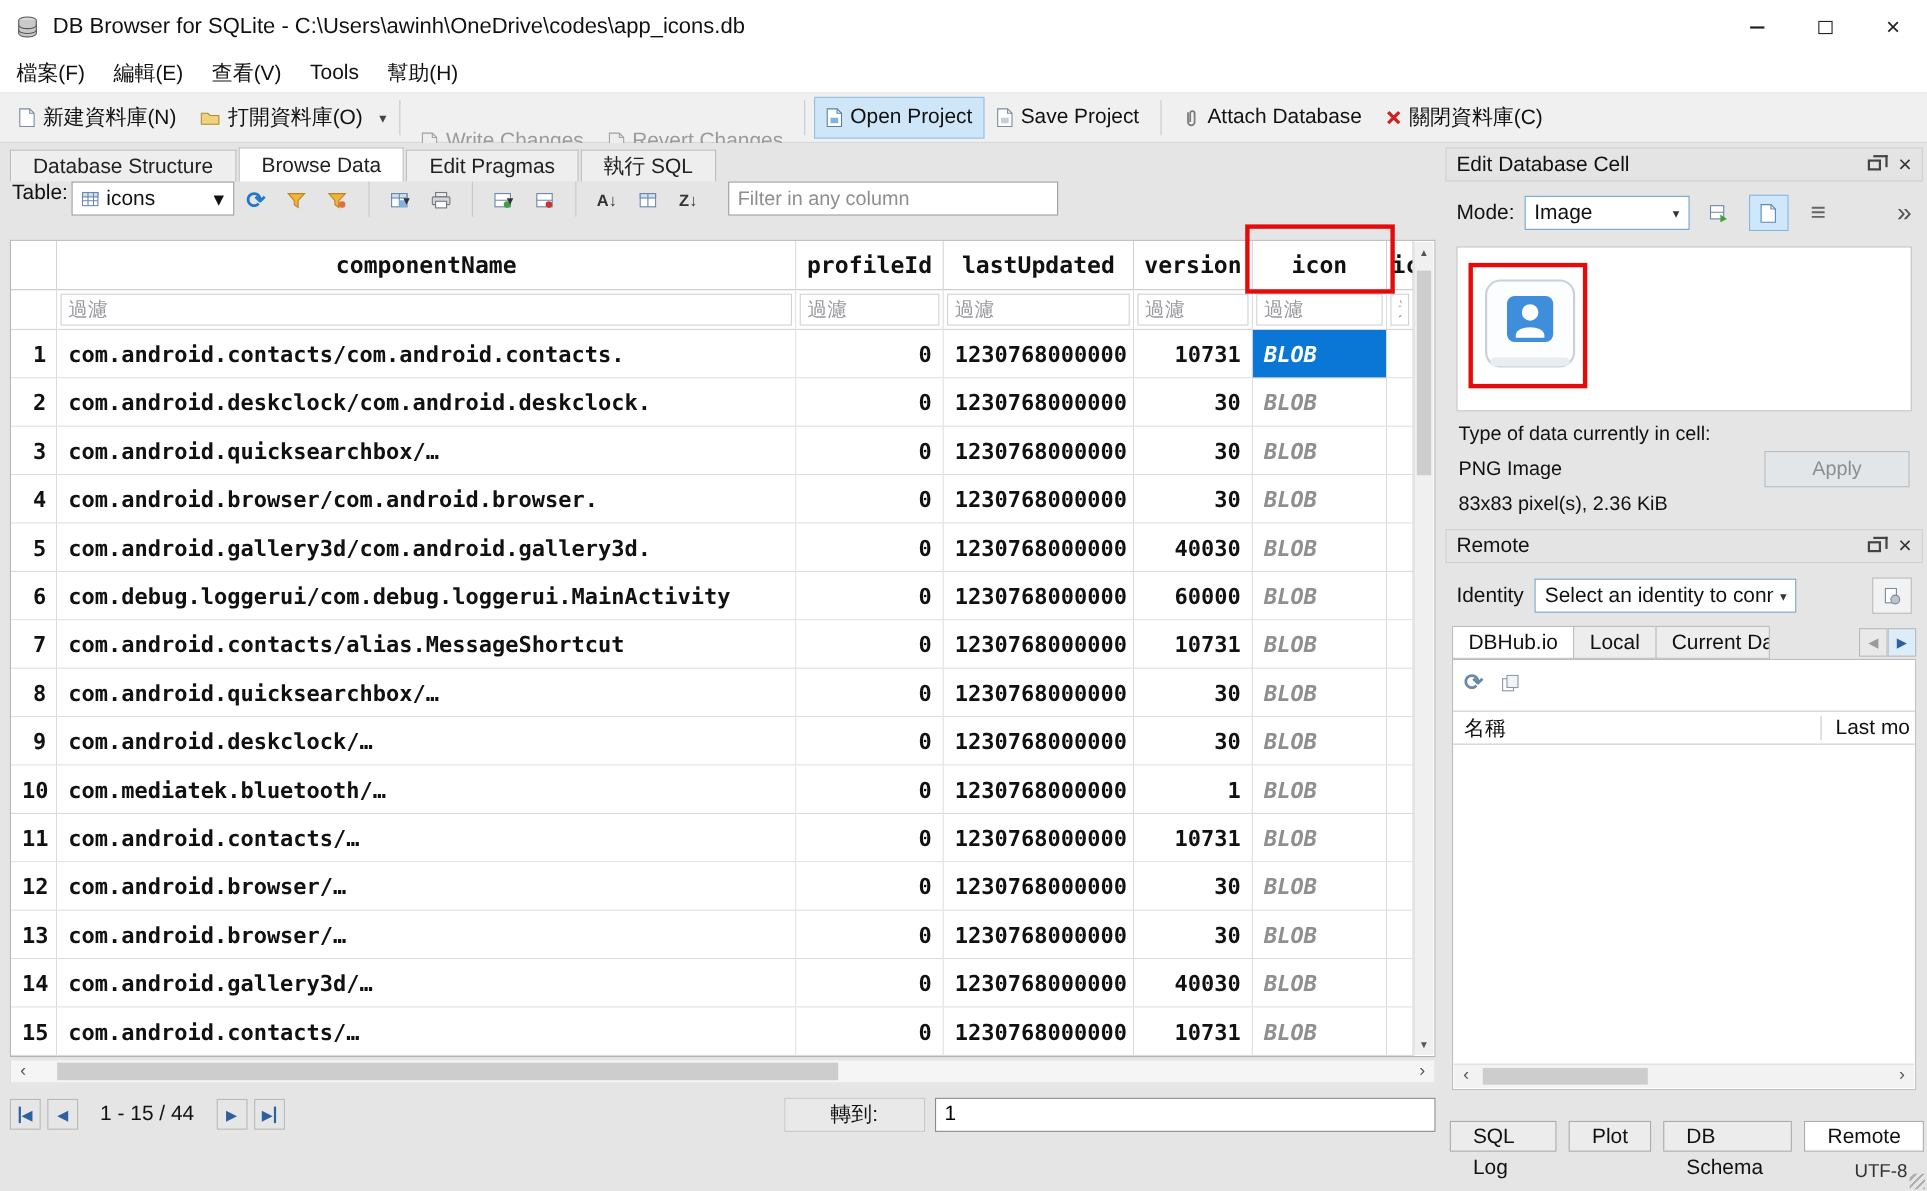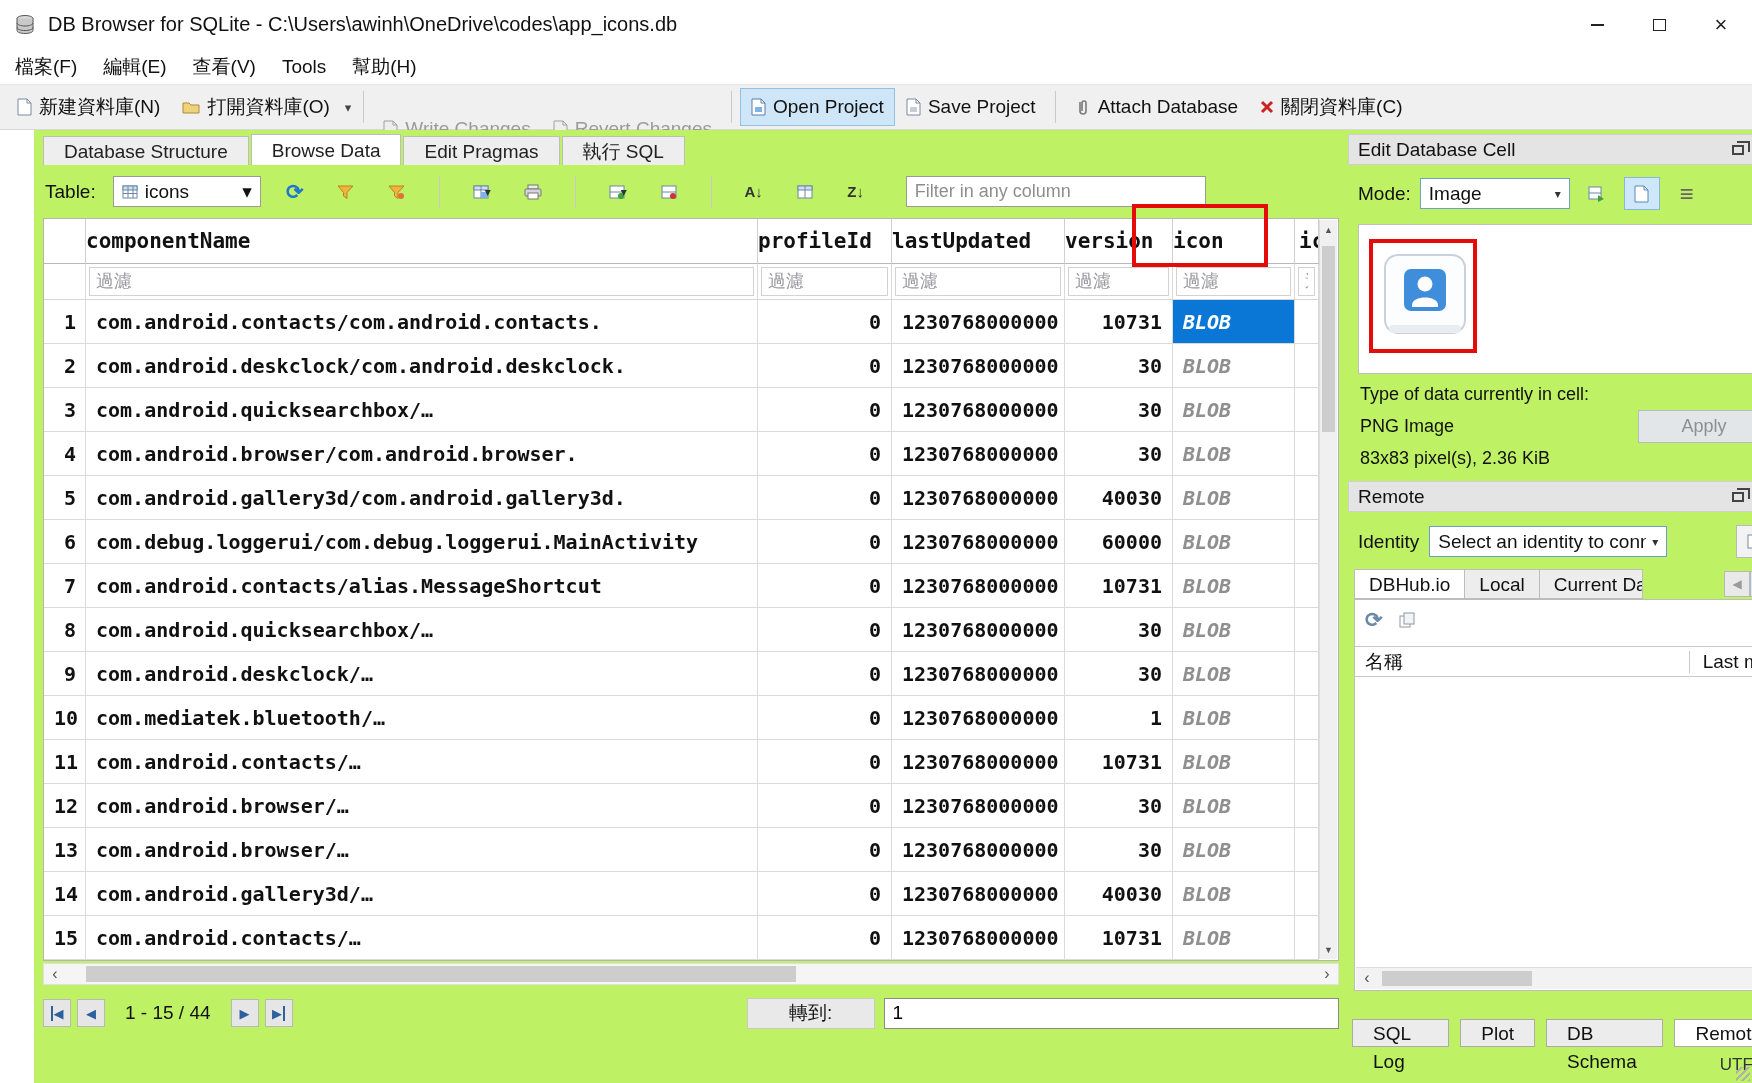--- a/index.html
+++ b/index.html
@@ -21,48 +21,48 @@
   .toolbar { height:46px; background:#f0f0f0; border-top:1px solid #e6e6e6; border-bottom:1px solid #d8d8d8;
              display:flex; align-items:center; padding:0 6px; font-size:19px; }
   .tb-btn { display:flex; align-items:center; gap:7px; padding:7px 10px; border:1px solid transparent; white-space:nowrap; }
   .tb-btn.active { background:#cfe6f8; border-color:#93bfe2; }
   .tb-btn.disabled { color:#9b9b9b;margin-top:44px; }
   .tb-sep { width:1px; height:32px; background:#c9c9c9; margin:0 8px; }
   .tb-caret { font-size:13px; color:#444; padding:0 4px; }
   .icon { display:inline-flex; align-items:center; justify-content:center; }
 
   
-  .main { position:absolute; top:130px; left:0; right:0; bottom:0; background:#bef264;margin-left:34px; }
+  .main { position:absolute; top:130px; left:0; right:0; bottom:0; background:#e5e5e5; }
   .left-pane { position:absolute; left:9px; top:4px; width:1296px; bottom:0; }
   .right-pane { position:absolute; left:1314px; top:4px; width:434px; bottom:0; }
 
   
   .doc-tabs { display:flex; height:31px; align-items:flex-end; }
   .doc-tab { padding:0 20px; height:29px; line-height:29px; font-size:19px; background:#eeeeee;
              border:1px solid #bdbdbd; border-bottom:none; margin-right:2px; color:#222; }
   .doc-tab.active { background:#fff; height:31px; line-height:31px; }
 
   
-  .browse-toolbar { height:53px; display:flex; align-items:center; gap:17px; padding:0 2px; font-size:19px; }
+  .browse-toolbar { height:53px; display:flex; gap:3px; padding:0 2px; font-size:19px; }
   .tbl-select { width:148px; height:31px; background:#fff; border:1px solid #9a9a9a;
                 display:flex; align-items:center; gap:7px; padding:0 8px; }
   .tbl-select .cv { flex:1; }
   .mini-btn { width:34px; height:34px; display:flex; align-items:center; justify-content:center; }
   .mini-caret { font-size:12px; color:#333; margin-left:-4px; }
   .filter-any { width:300px; height:31px; border:1px solid #9a9a9a; font-size:18px; padding:0 8px; margin-left:16px;
                 font-family:"Liberation Sans",sans-serif; }
   .filter-any::placeholder { color:#8e8e8e; }
   .glyph-refresh { color:#2277cc; font-size:21px; font-weight:bold; }
   .sort-ic { font-size:15px; font-weight:bold; color:#333; }
 
   
   .grid { position:relative; width:1296px; background:#fff; border:1px solid #b5b5b5; padding-right:19px; }
   .g-header, .filter-row, .g-row { display:grid; grid-template-columns:42px 672px 134px 173px 108px 122px 1fr; }
   .g-h { height:45px; line-height:45px; font-family:"DejaVu Sans Mono",monospace; font-weight:bold; font-size:21px;
-         border-right:1px solid #d0d0d0; border-bottom:1px solid #b9b9b9;
+         text-align:center; border-right:1px solid #d0d0d0; border-bottom:1px solid #b9b9b9;
          overflow:hidden; white-space:nowrap; background:#fff; }
   .g-h.partial { text-align:left; padding-left:4px; }
   .f-cell { height:36px; border-right:1px solid #dadada; border-bottom:1px solid #d6d6d6; padding:3px; background:#fff; }
   .f-cell input { width:100%; height:100%; border:1px solid #d2d2d2; font-size:18px; padding:10px 6px; color:#444;
                   font-family:"Liberation Sans",sans-serif; }
   .f-cell input::placeholder { color:#9a9aa0; }
   .g-cell { height:44px; line-height:44px; border-right:1px solid #dadada; border-bottom:1px solid #dadada;
             font-family:"DejaVu Sans Mono",monospace; font-size:20px; font-weight:bold; padding:0 10px;
             white-space:nowrap; overflow:hidden; background:#fff; }
   .c-num { text-align:right; padding-right:9px; }

